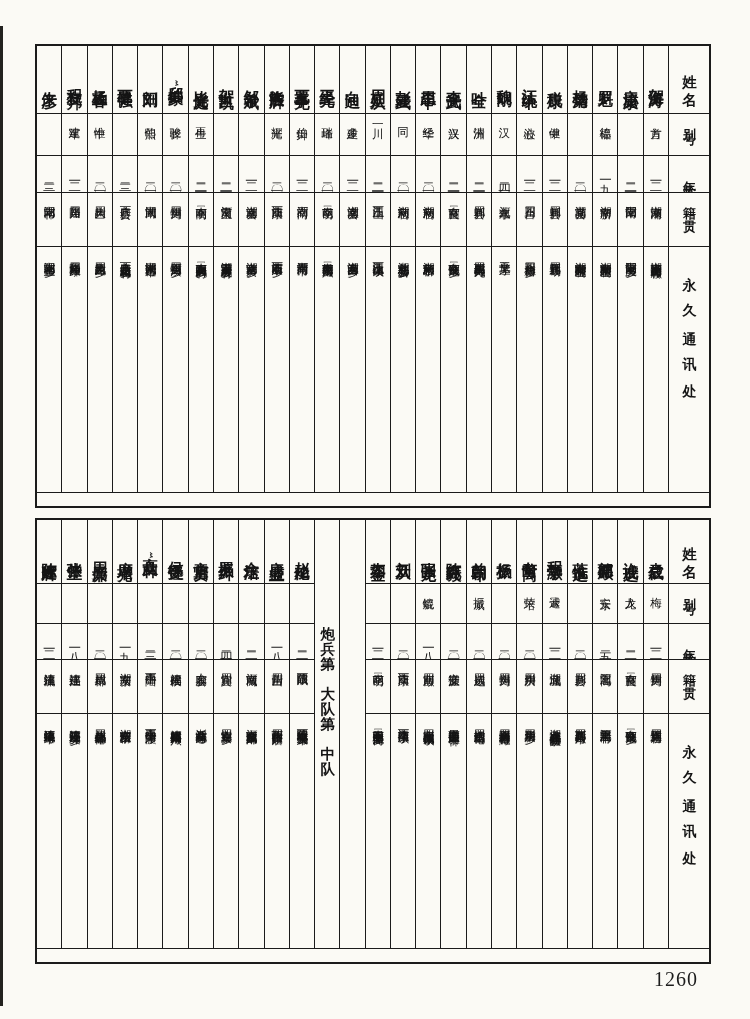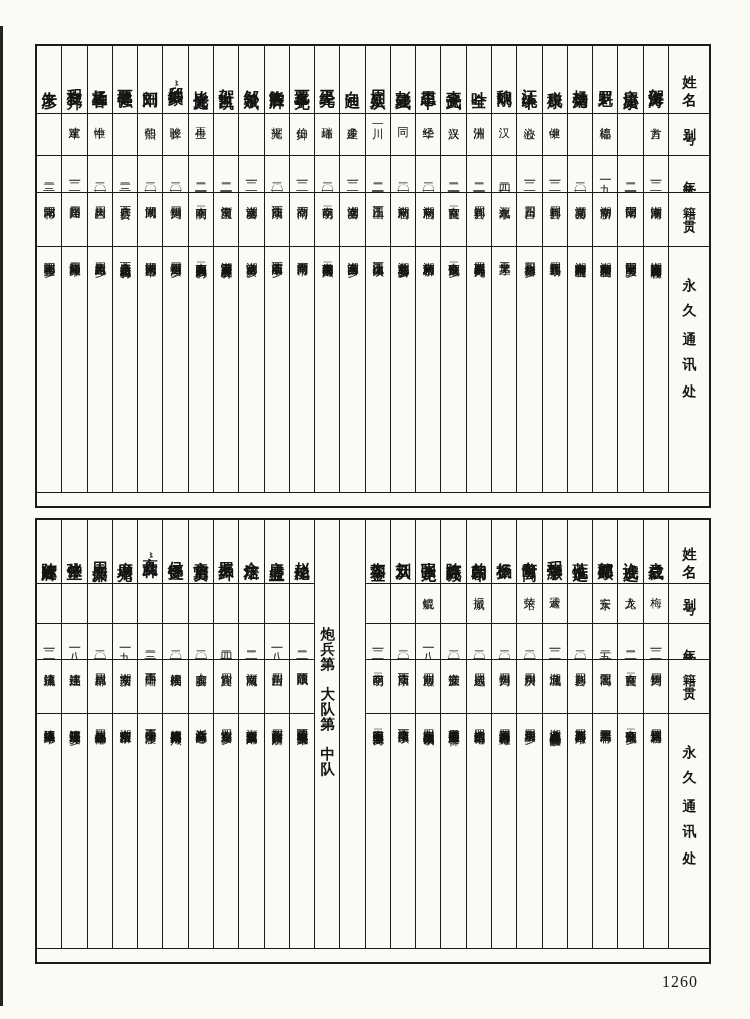--- a/index.html
+++ b/index.html
@@ -3,21 +3,21 @@
 <meta charset="utf-8">
 <style>
   html,body{margin:0;padding:0;}
   body{
     width:750px;height:1019px;position:relative;
     background:#fbfaf5;
     font-family:"Liberation Serif","DejaVu Serif",serif;
     color:#141414;overflow:hidden;
   }
   .edge-artifact{position:absolute;left:0;top:26px;width:3px;height:980px;background:#23221f;}
-  .page-number{position:absolute;right:52px;bottom:28px;font-size:16px;letter-spacing:1px;color:#1c1c1c;}
+  .page-number{position:absolute;right:52px;bottom:28px;font-size:20px;letter-spacing:1px;color:#1c1c1c;}
 
   .regtable{
     position:absolute;left:35px;width:676px;box-sizing:border-box;
     border:2px solid #1b1b1b;background:#fbfaf5;
     display:flex;flex-direction:column;
   }
   #table-top{top:44px;height:464px;}
   #table-bottom{top:518px;height:446px;}
 
   .cols{flex:1;display:flex;flex-direction:row-reverse;min-height:0;}

